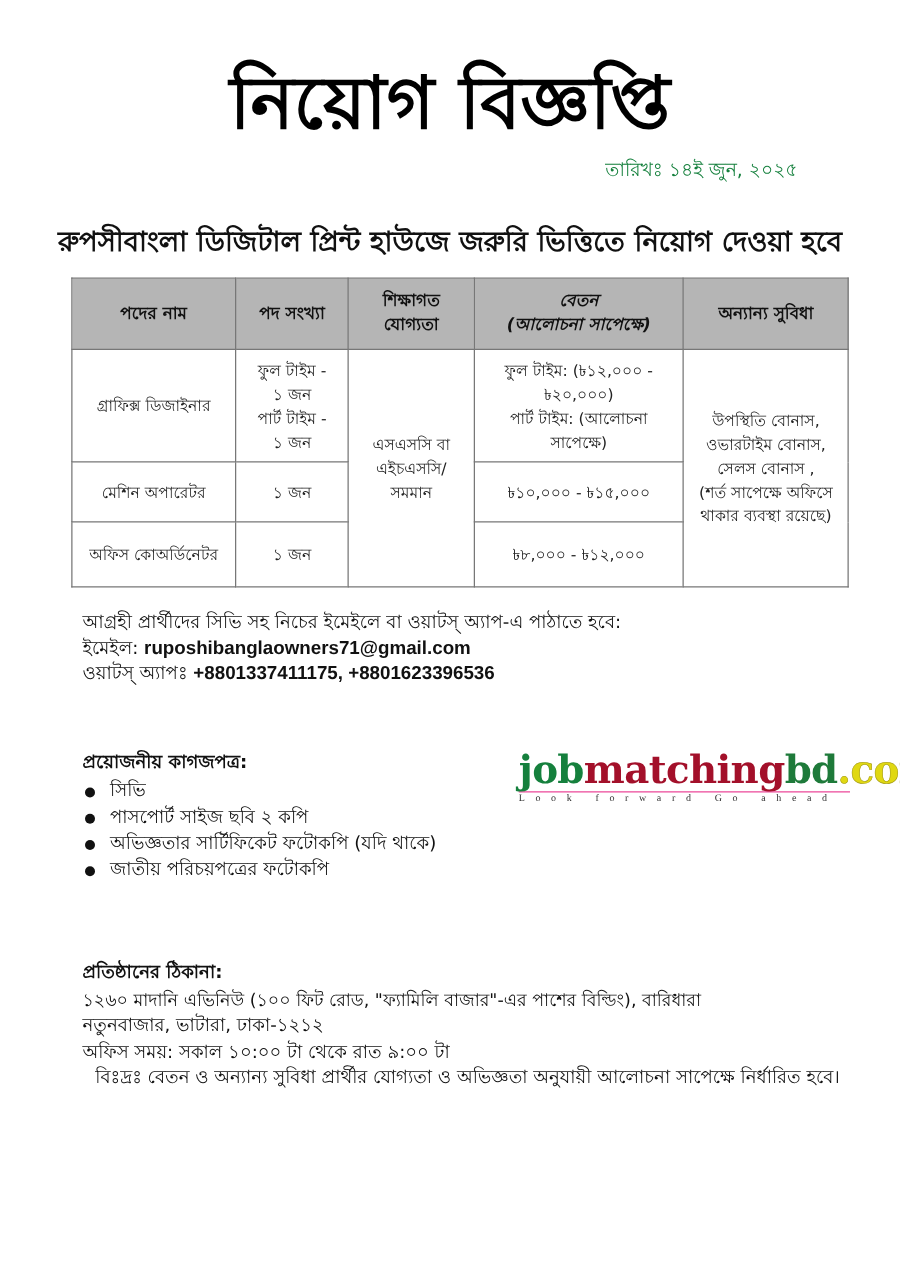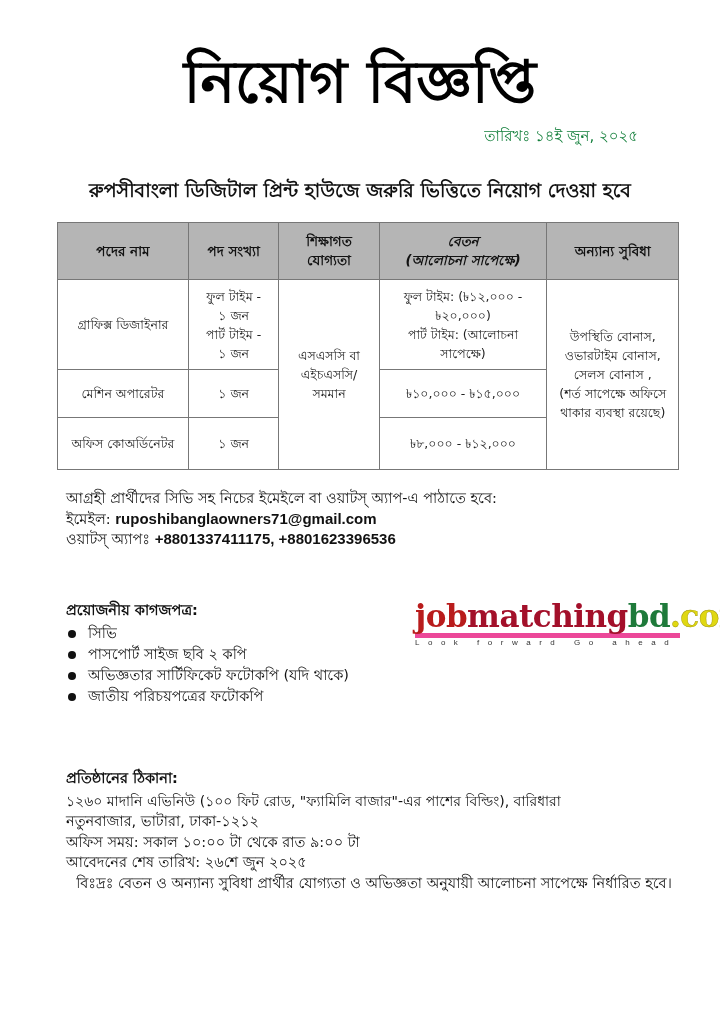--- a/index.html
+++ b/index.html
@@ -8,21 +8,21 @@
     font-family: "DejaVu Sans", sans-serif; color: #111;
   }
   .abs { position: absolute; }
   .title {
     left: 0; width: 720px; top: 42px; text-align: center;
     font-family: "DejaVu Serif", serif; font-size: 58px; font-weight: bold; line-height: 80px; color: #000;
   }
   .date { right: 82px; top: 124px; font-size: 15px; color: #15803d; }
   .subtitle {
     left: 0; width: 720px; top: 176px; text-align: center;
-    font-size: 19px; font-weight: bold; color: #111;
+    font-size: 22px; font-weight: bold; color: #111;
   }
   table.jobs {
     position: absolute; left: 57px; top: 222px; width: 622px; height: 243px;
     border-collapse: collapse; font-size: 12.5px; color: #222;
   }
   table.jobs th, table.jobs td {
     border: 1.5px solid #777; text-align: center; vertical-align: middle; padding: 2px 6px; line-height: 19px;
   }
   table.jobs th { background: #b5b5b5; font-weight: bold; font-size: 13.5px; height: 52px; color: #111; }
   table.jobs tr.r1 td { height: 85px; }
@@ -37,21 +37,21 @@
   ul.docs li { position: relative; padding-left: 22px; line-height: 21px; }
   ul.docs li .bullet {
     position: absolute; left: 2px; top: 7px; width: 8px; height: 8px; border-radius: 50%; background: #111;
   }
   .logo { left: 415px; top: 600px; width: 265px; }
   .logo .word {
     font-family: "DejaVu Serif", serif; font-weight: bold; font-size: 31px; line-height: 32px; letter-spacing: -0.5px;
     white-space: nowrap;
   }
   .logo .tag {
-    border-top: 5px solid #ec4899; margin-top: 1px; font-family: Liberation Sans, sans-serif;
+    border-top: 1px solid #ec4899; margin-top: 1px; font-family: Liberation Serif, serif;
     font-size: 8px; letter-spacing: 8.5px; color: #333; white-space: nowrap; line-height: 10px;
   }
   .note { left: 66px; width: 610px; }
 </style>
 </head>
 <body>
 
 <div class="abs title">নিয়োগ বিজ্ঞপ্তি</div>
 <div class="abs date">তারিখঃ ১৪ই জুন, ২০২৫</div>
 <div class="abs subtitle">রুপসীবাংলা ডিজিটাল প্রিন্ট হাউজে জরুরি ভিত্তিতে নিয়োগ দেওয়া হবে</div>
@@ -126,24 +126,23 @@
   <div class="head" style="margin-bottom:2px;">প্রয়োজনীয় কাগজপত্র:</div>
   <ul class="docs">
     <li><span class="bullet"></span><span>সিভি</span></li>
     <li><span class="bullet"></span><span>পাসপোর্ট সাইজ ছবি ২ কপি</span></li>
     <li><span class="bullet"></span><span>অভিজ্ঞতার সার্টিফিকেট ফটোকপি (যদি থাকে)</span></li>
     <li><span class="bullet"></span><span>জাতীয় পরিচয়পত্রের ফটোকপি</span></li>
   </ul>
 </div>
 
 <div class="abs logo">
-  <div class="word"><span style="color:#b91c1c">job</span><span style="color:#a3102a">matching</span><span style="color:#1e7a3a">bd</span><span style="color:#e0d812; -webkit-text-stroke:0.4px #9a9000;">.com</span></div>
+  <div class="word"><span style="color:#15803d">job</span><span style="color:#a3102a">matching</span><span style="color:#1e7a3a">bd</span><span style="color:#e0d812; -webkit-text-stroke:0.4px #9a9000;">.com</span></div>
   <div class="tag">Look forward Go ahead</div>
 </div>
 
 <div class="abs sec note" style="top:768px;">
   <div class="head" style="margin-bottom:2px;">প্রতিষ্ঠানের ঠিকানা:</div>
   <div style="font-size:14px;white-space:nowrap;">১২৬০ মাদানি এভিনিউ (১০০ ফিট রোড, "ফ্যামিলি বাজার"-এর পাশের বিল্ডিং), বারিধারা</div>
   <div>নতুনবাজার, ভাটারা, ঢাকা-১২১২</div>
   <div>অফিস সময়: সকাল ১০:০০ টা থেকে রাত ৯:০০ টা</div>
-  <div>আবেদনের শেষ তারিখ: ২৬শে জুন ২০২৫</div>
   <div style="padding-left:6px;text-align:center;">বিঃদ্রঃ বেতন ও অন্যান্য সুবিধা প্রার্থীর যোগ্যতা ও অভিজ্ঞতা অনুযায়ী আলোচনা সাপেক্ষে নির্ধারিত হবে।</div>
 </div>
 
 </body></html>

